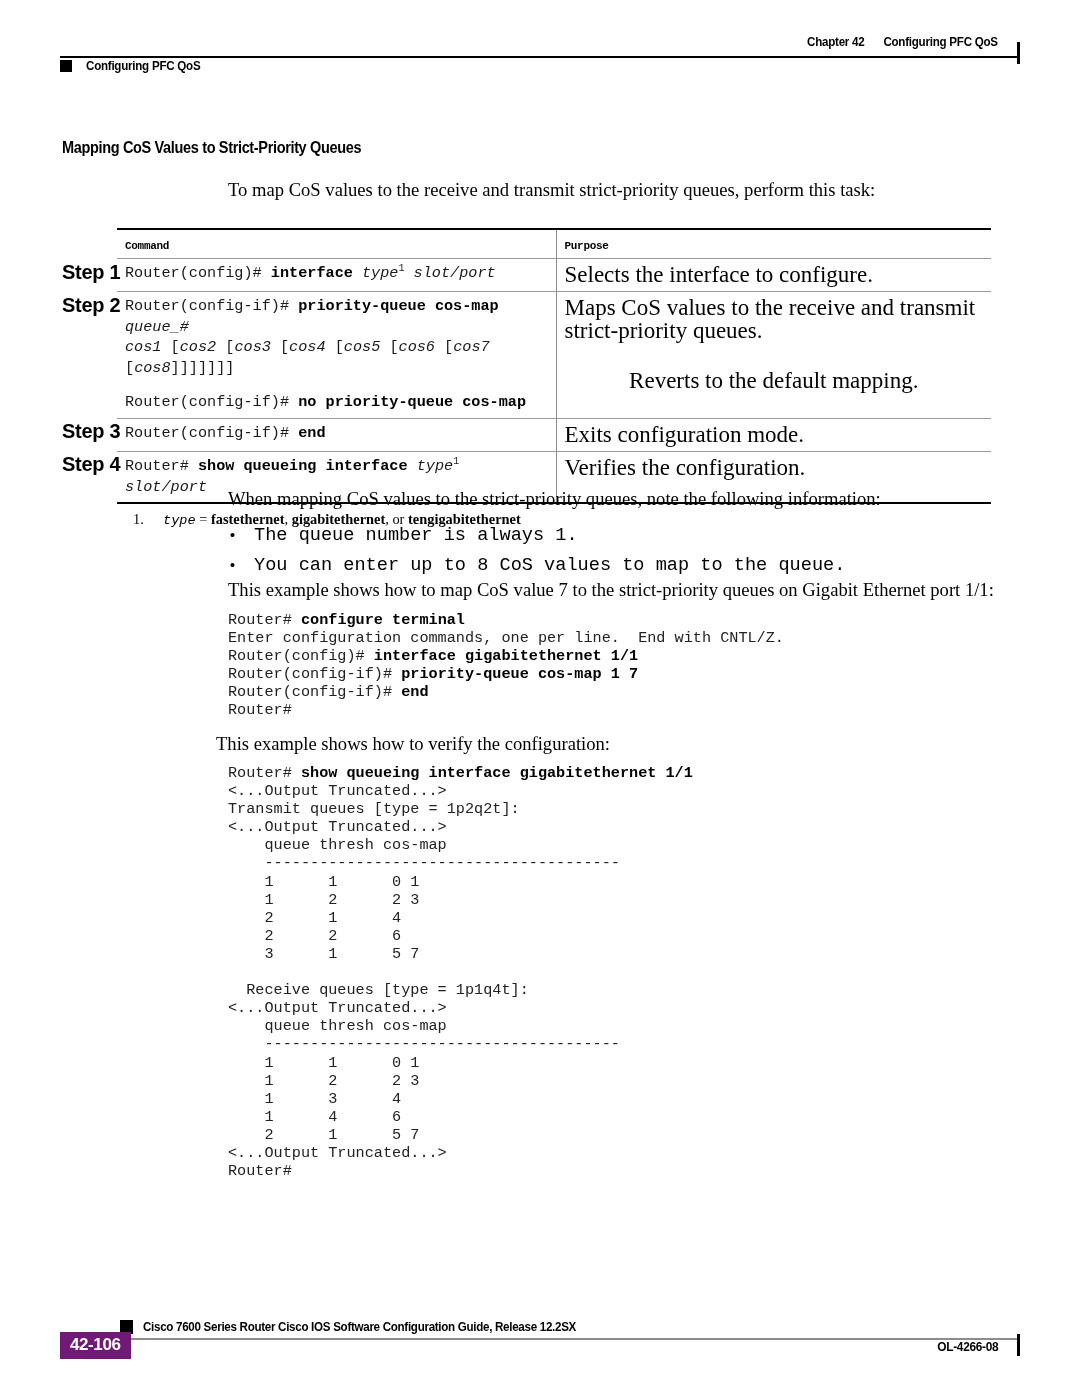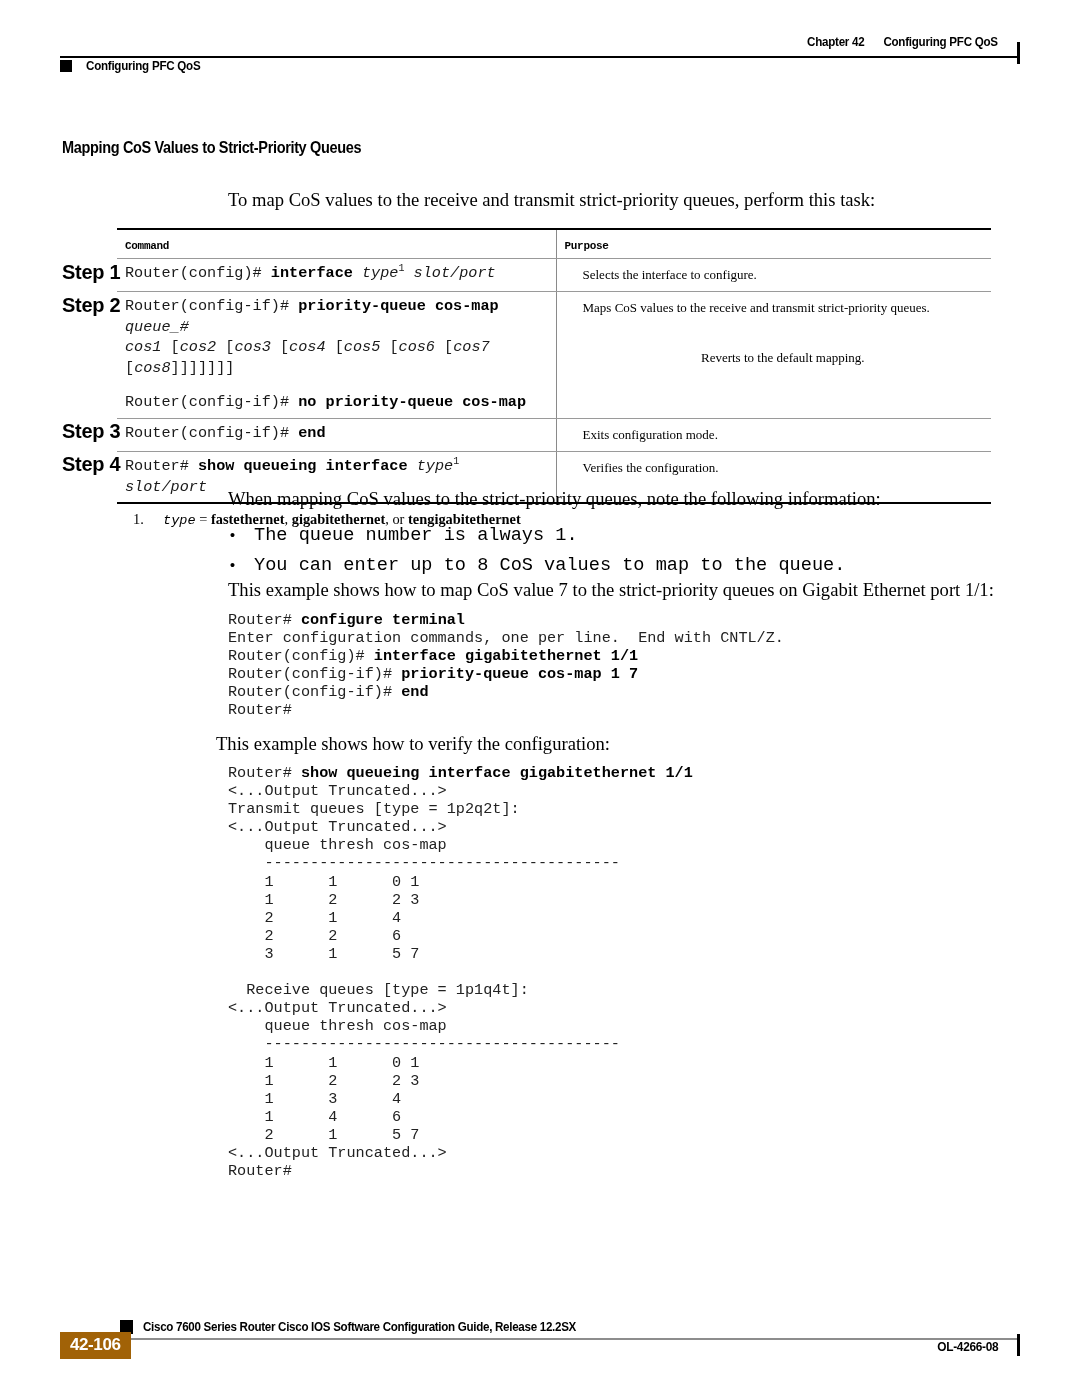--- a/index.html
+++ b/index.html
@@ -90,21 +90,21 @@
 
   
   .body-text {
     position: absolute;
     font-family: "Liberation Serif", serif;
     font-size: 18.6px;
     line-height: 24px;
     color: #000;
   }
 
-  #intro-para { left: 228px; top: 188px; width: 790px; }
+  #intro-para { left: 228px; top: 178px; width: 790px; }
 
   
   #task-table {
     position: absolute;
     left: 117px;
     top: 228px;
     width: 874px;
   }
   #task-table table {
     border-collapse: collapse;
@@ -129,23 +129,23 @@
     border-top: 2.4px solid #000;
     border-bottom: 1.3px solid #999;
   }
   #task-table thead th.c-purp-h { border-left: 1.1px solid #8a8a8a; margin-left: 27px; }
   #task-table tbody td { border-bottom: 1.1px solid #9a9a9a; }
   #task-table tbody tr.sub-row > td.cmd-cell { border-bottom: none; padding-top: 0; }
   #task-table tbody tr.has-sub > td.cmd-cell { border-bottom: none; padding-bottom: 2px; }
   #task-table tbody td.purpose-cell {
     border-left: 1.1px solid #8a8a8a;
     font-family: "Liberation Serif", serif;
-    font-size: 13px;
+    font-size: 23px;
     line-height: 23px;
-    padding-left: 26px;
+    padding-left: 8px;
   }
   #task-table tbody tr.last-row td { border-bottom: 2.2px solid #000; }
 
   
   .step-label {
     position: absolute;
     left: 62px;
     font-family: "Liberation Sans", sans-serif;
     font-weight: bold;
     font-size: 20px;
@@ -249,21 +249,21 @@
     left: 60px;
     top: 18px;
     width: 900px;
     height: 1.6px;
     background: #8d8d8d;
   }
   #footer-page-badge {
     position: absolute;
     left: 0px;
     top: 12px;
-    background: #a16207;
+    background: #701a75;
     color: #fff;
     font-family: "Liberation Sans", sans-serif;
     font-weight: bold;
     font-size: 17px;
     letter-spacing: -0.4px;
     padding: 3px 10px 4px 10px;
     line-height: 20px;
   }
   #footer-docnum {
     position: absolute;

